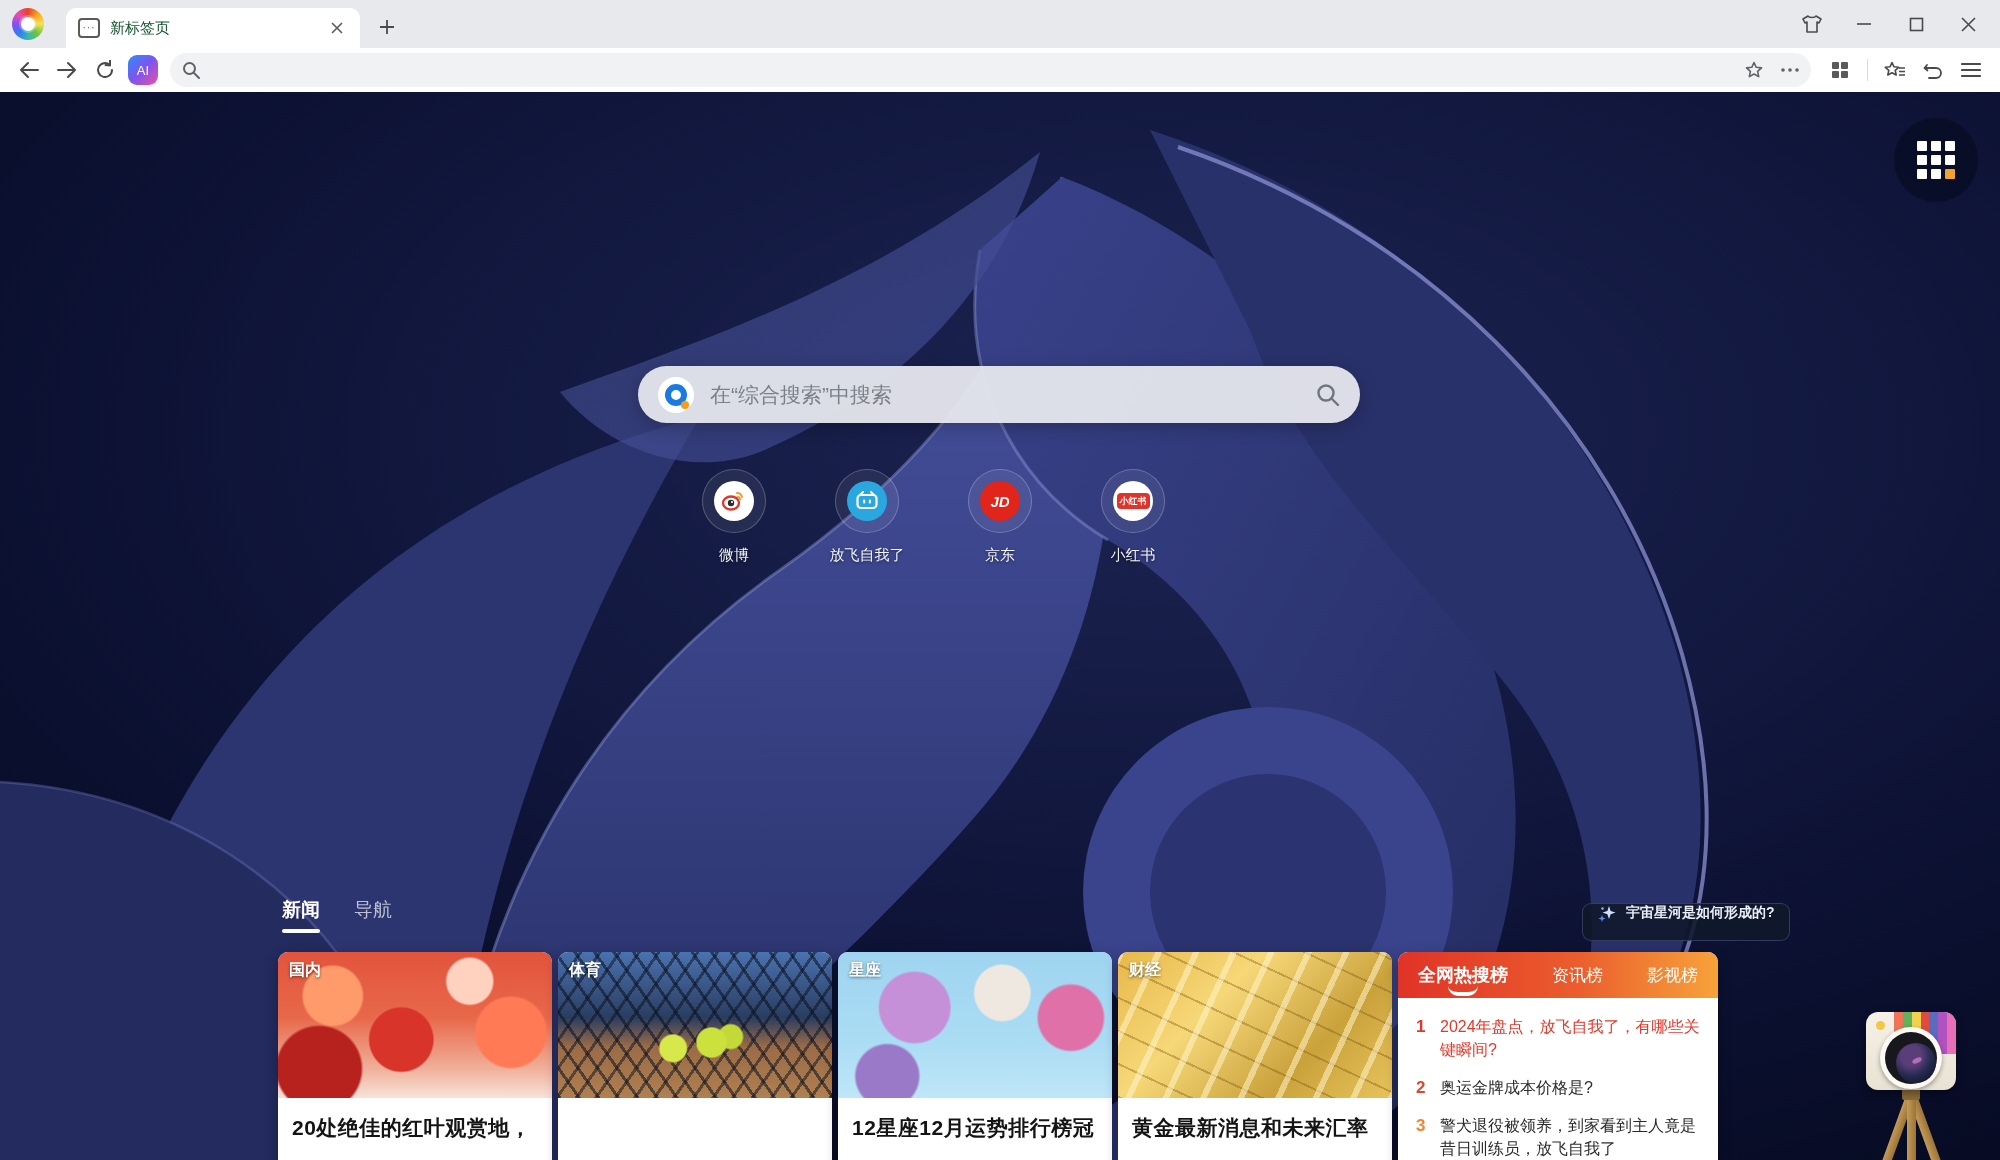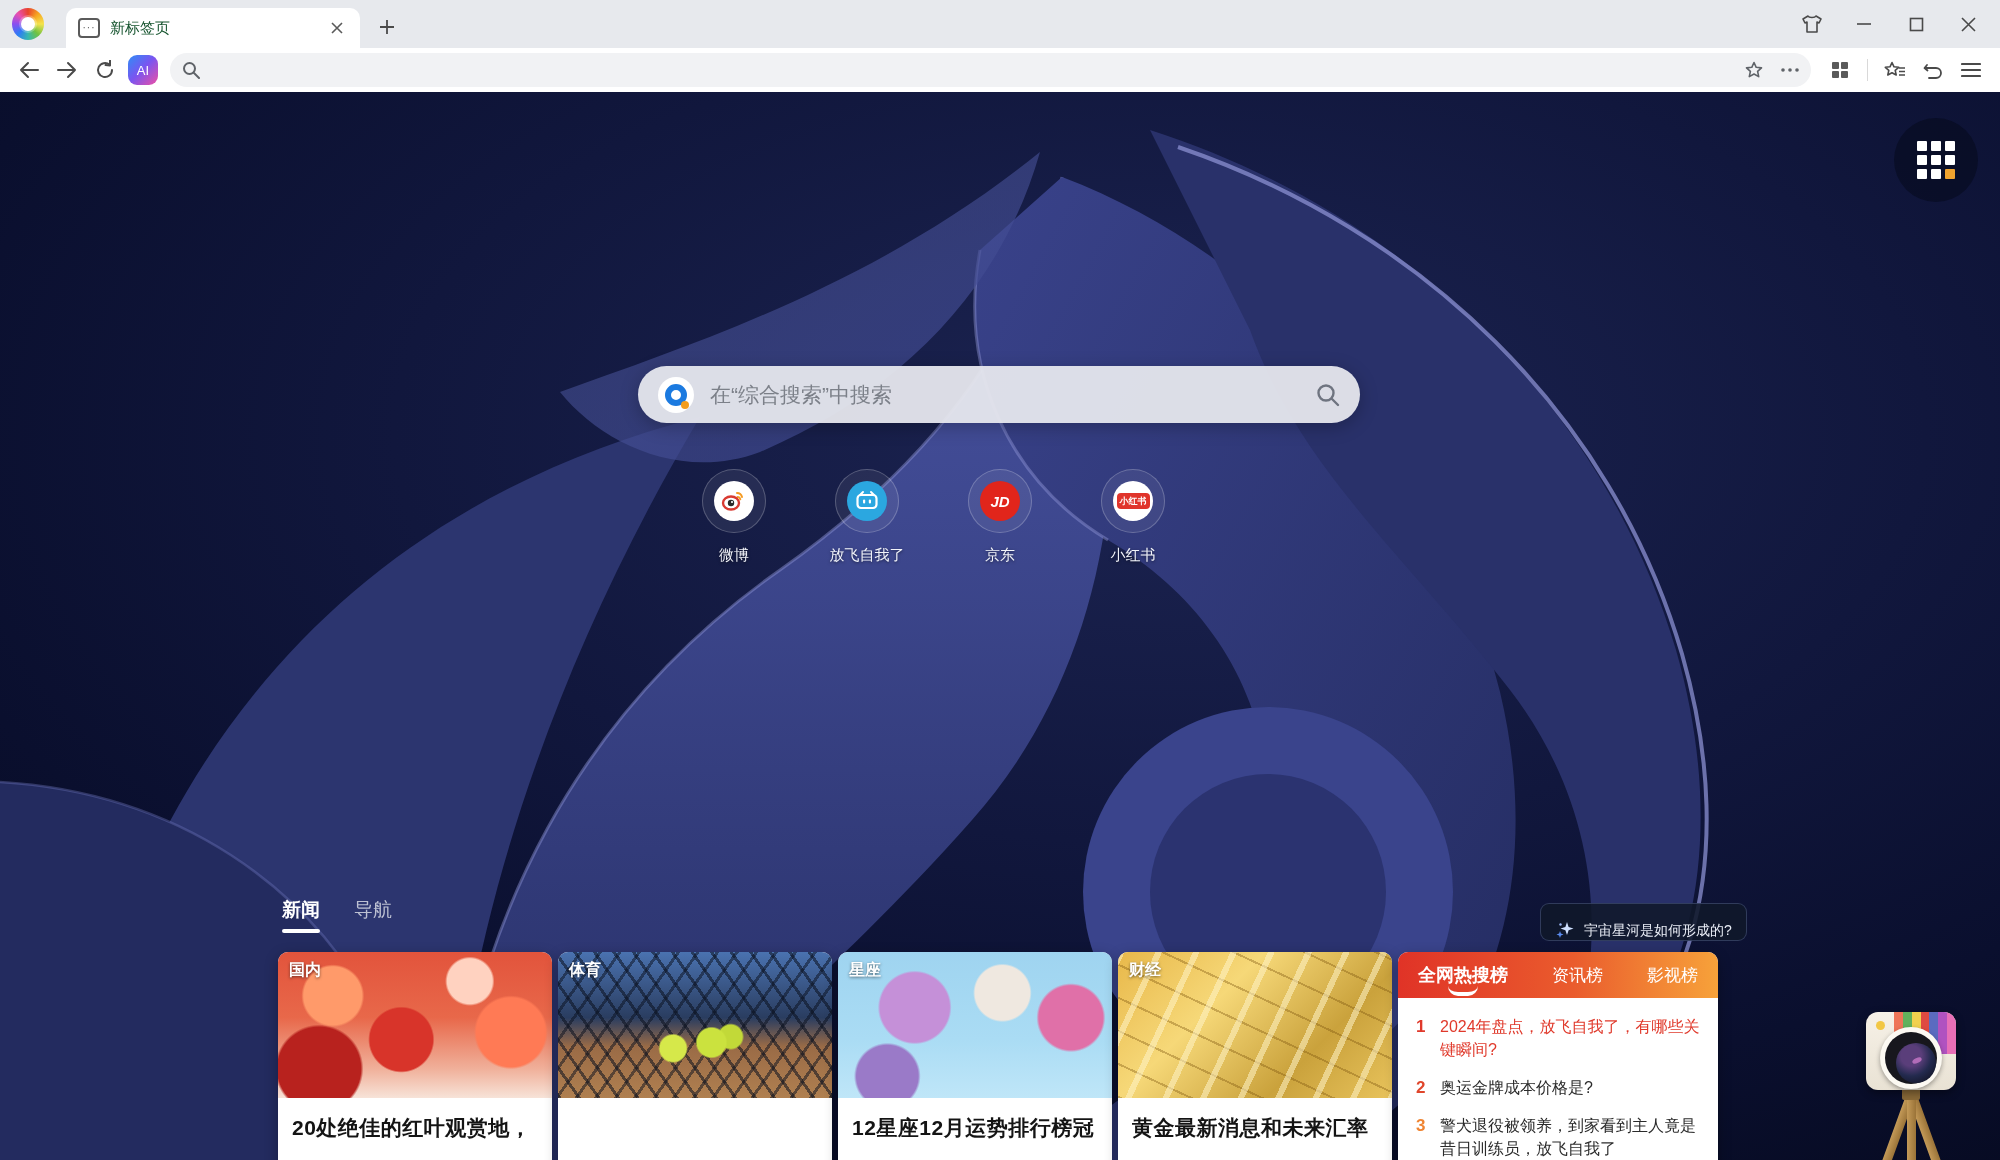--- a/index.html
+++ b/index.html
@@ -73,23 +73,23 @@
     padding:3px 3px;letter-spacing:0;line-height:10px;white-space:nowrap;}
 
   
   .bottom-tabs{position:absolute;left:282px;top:805px;display:flex;align-items:flex-start;}
   .btab{font-size:19px;margin-right:34px;position:relative;}
   .btab.active{color:#fff;font-weight:bold;}
   .btab.inactive{color:#bcc0d2;}
   .btab.active::after{content:"";position:absolute;left:0;bottom:-10px;width:38px;height:4px;border-radius:2px;background:#fff;}
 
   
-  .ai-bubble{position:absolute;left:1540px;top:811px;height:38px;border-radius:9px;
+  .ai-bubble{position:absolute;left:1582px;top:811px;height:38px;border-radius:9px;
     background:rgba(16,24,42,.88);border:1px solid rgba(110,130,180,.35);
-    display:flex;align-items:flex-end;padding:0 14px;box-sizing:border-box;}
+    display:flex;align-items:flex-start;padding:0 14px;box-sizing:border-box;font-weight:bold;}
   .ai-bubble .txt{color:#e9edf6;font-size:14px;margin-left:9px;white-space:nowrap;}
 
   
   .card{position:absolute;top:860px;width:274px;height:300px;background:#fff;border-radius:10px;overflow:hidden;
     box-shadow:0 4px 14px rgba(0,0,0,.3);}
   .card-img{position:relative;width:274px;height:146px;}
   .card-cat{position:absolute;left:11px;top:8px;color:#fff;font-size:16px;font-weight:bold;
     text-shadow:0 1px 3px rgba(0,0,0,.55);}
   .card-title{padding:15px 14px 0 14px;font-size:21px;font-weight:bold;color:#141414;
     line-height:30px;letter-spacing:.5px;overflow:hidden;}

